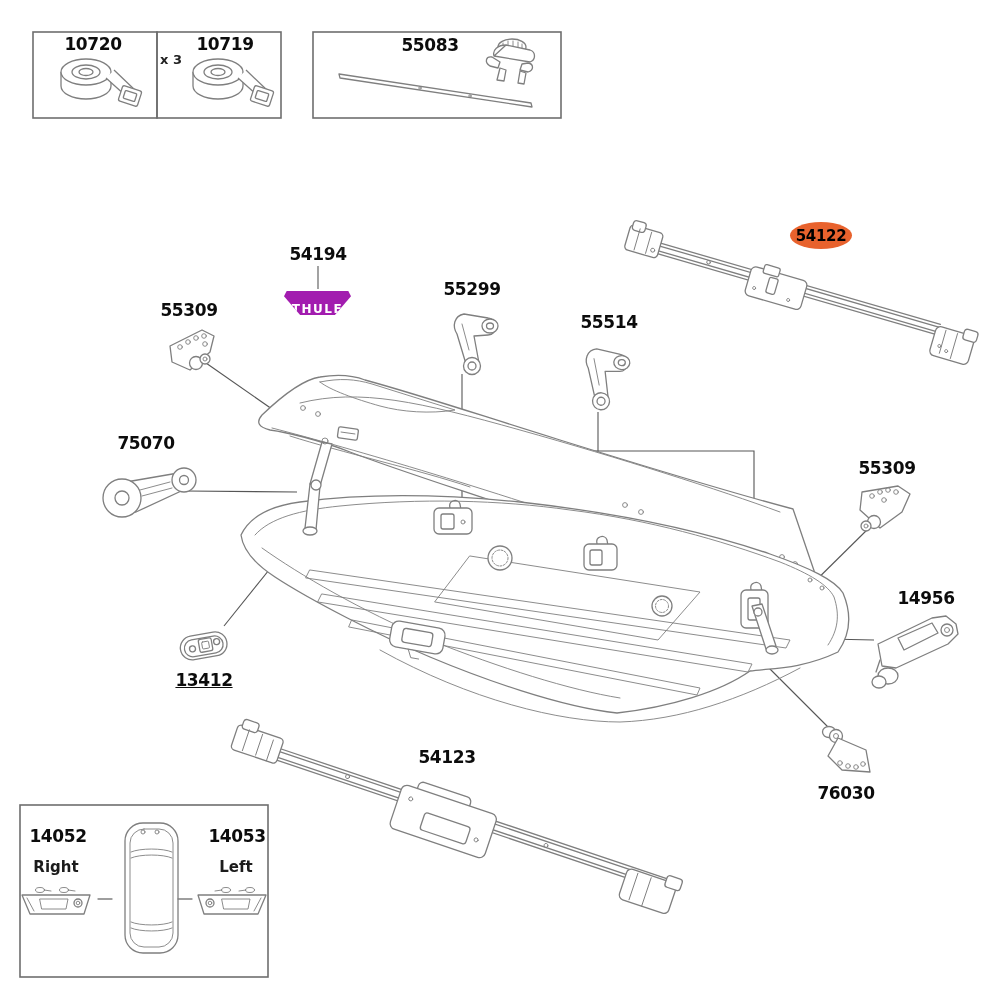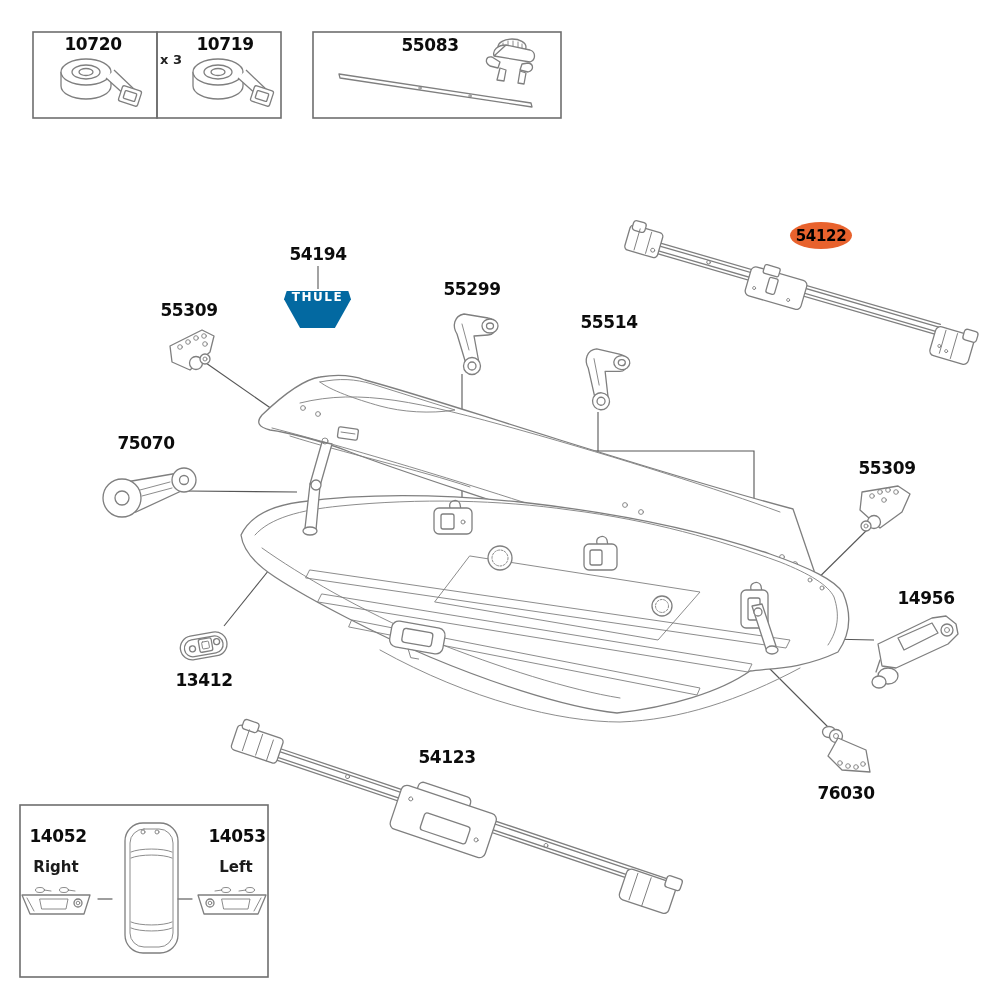--- a/index.html
+++ b/index.html
@@ -13,23 +13,23 @@
   .panel{fill:none;stroke:#6e6e6e;stroke-width:1.6;}
   .lbl{position:absolute;transform:translateX(-50%);font-weight:700;font-size:17px;
        letter-spacing:-0.4px;color:#0c0c0c;white-space:nowrap;line-height:1;}
   .lbl-sm{position:absolute;transform:translateX(-50%);font-weight:700;font-size:13px;
        color:#222;white-space:nowrap;line-height:1;}
   .lbl-side{position:absolute;transform:translateX(-50%);font-weight:700;font-size:15px;
        color:#1c1c1c;white-space:nowrap;line-height:1;}
   .hl{position:absolute;left:770px;top:222px;width:62px;height:27px;border-radius:50%;
       display:flex;align-items:center;justify-content:center;font-weight:700;font-size:15px;
       letter-spacing:-0.3px;color:#000;margin-left:20px;}
-  .badge{position:absolute;left:284px;top:291px;width:67px;height:37px;background:#0369a1;
+  .badge{position:absolute;left:284px;top:291px;width:67px;height:24px;background:#a21caf;
       clip-path:polygon(4% 0,96% 0,100% 22%,76% 100%,24% 100%,0 22%);
-      display:flex;align-items:flex-start;justify-content:center;}
+      display:flex;align-items:flex-end;justify-content:center;}
   .badge span{color:#fff;font-weight:700;font-size:12px;letter-spacing:1.5px;line-height:1;}
 </style>
 </head>
 <body>
 
 <div class="stage">
 
 <svg width="1000" height="1000" viewBox="0 0 1000 1000">
 
   <rect class="panel" x="33" y="32" width="124" height="86"></rect>
@@ -316,21 +316,21 @@
 
 <div class="lbl" style="left:472px;top:281px;">55299</div>
 <div class="lbl" style="left:609px;top:314px;">55514</div>
 
 <div class="hl" style="background: rgb(232, 98, 45);">54122</div>
 
 <div class="lbl" style="left:189px;top:302px;">55309</div>
 <div class="lbl" style="left:146px;top:435px;">75070</div>
 <div class="lbl" style="left:887px;top:460px;">55309</div>
 <div class="lbl" style="left:926px;top:590px;">14956</div>
-<div class="lbl" style="left:204px;top:672px;">13412</div>
+<div class="lbl" style="left:204px;top:672px;text-decoration:underline;">13412</div>
 <div class="lbl" style="left:447px;top:749px;">54123</div>
 <div class="lbl" style="left:846px;top:785px;">76030</div>
 
 <div class="lbl" style="left:58px;top:828px;">14052</div>
 <div class="lbl-side" style="left:56px;top:860px;">Right</div>
 <div class="lbl" style="left:237px;top:828px;">14053</div>
 <div class="lbl-side" style="left:236px;top:860px;">Left</div>
 
 </div>
 

